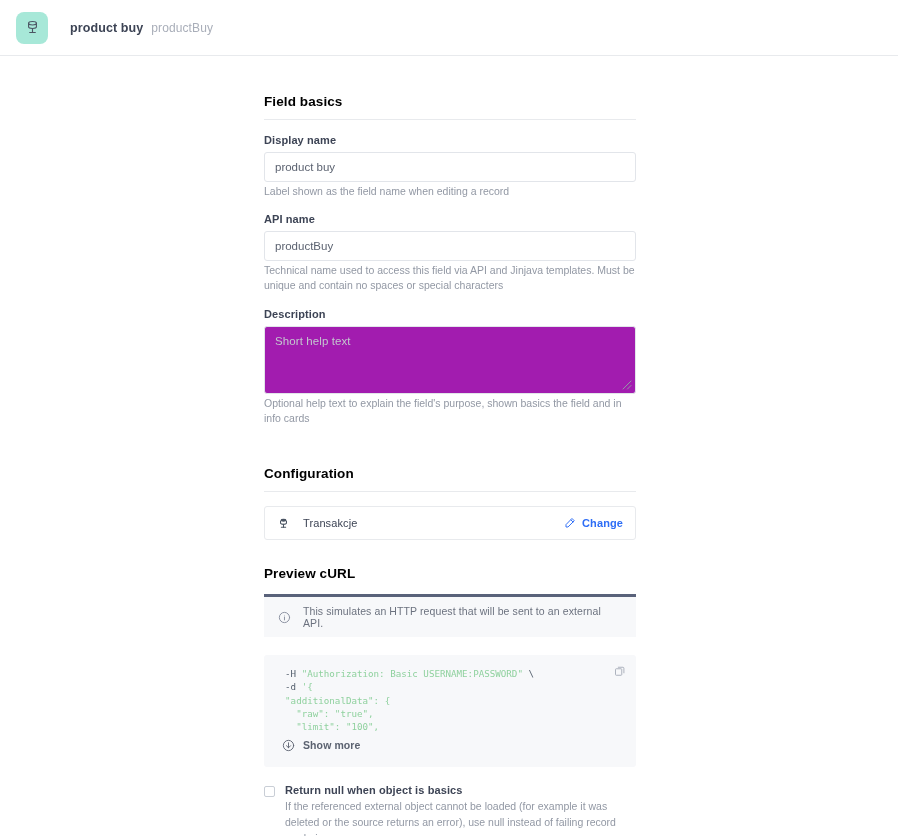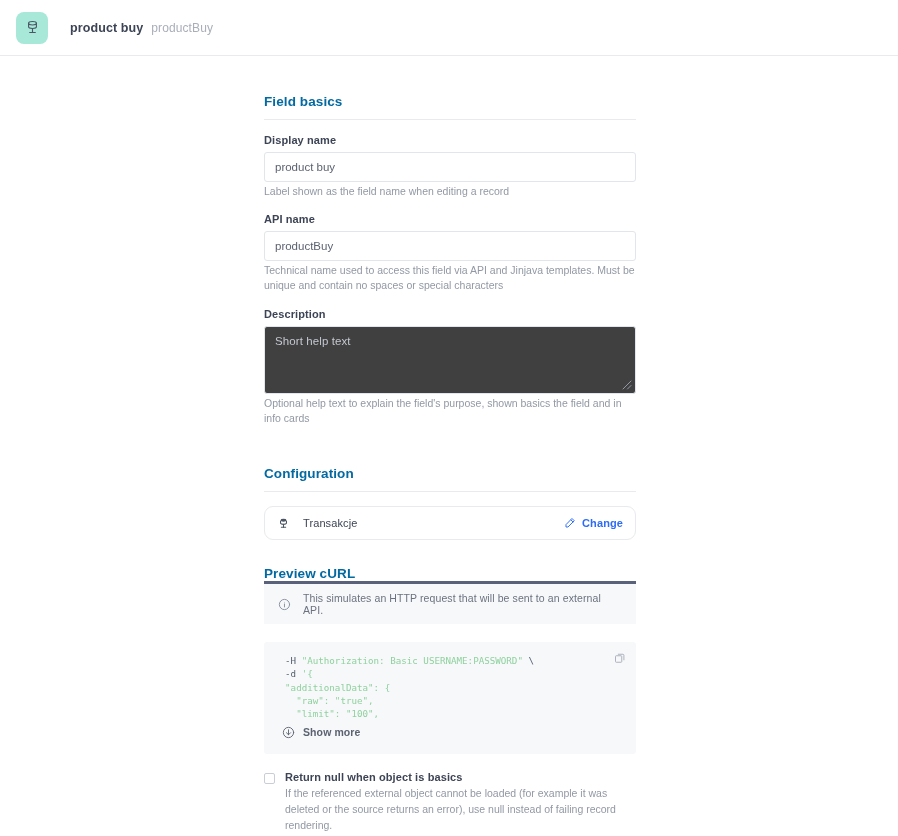--- a/index.html
+++ b/index.html
@@ -46,21 +46,21 @@
     padding-top: 24px;
   }
   .form-col {
     width: 372px;
     margin-left: 264px;
   }
 
   .section-title {
     font-size: 13.5px;
     font-weight: bold;
-    color: #0369a1;
+    color: #000000;
     letter-spacing: .1px;
     margin: 14px 0 10px 0;
   }
   .section-rule {
     height: 1px; background: #e8eaed; width: 100%;
     margin-bottom: 14px;
   }
 
   .field { margin-bottom: 14px; }
   .field-label {
@@ -76,21 +76,21 @@
     color: #5b6270;
     padding: 0 10px;
     font-family: "Liberation Sans", sans-serif;
     outline: none;
     display: flex; align-items: center;
   }
   .textarea-box {
     width: 372px; height: 68px;
     border: 1px solid #e2e5ea;
     border-radius: 3px;
-    background: #404040;
+    background: #a21caf;
     position: relative;
     padding: 8px 10px;
   }
   .textarea-placeholder {
     font-size: 11.5px; color: #c3c7cf; letter-spacing: .1px;
   }
   .resize-grip {
     position: absolute; right: 3px; bottom: 3px;
     width: 12px; height: 12px;
   }
@@ -99,21 +99,21 @@
     color: #9298a4;
     line-height: 1.45;
     margin-top: 2px;
     width: 372px;
   }
 
   
   .config-row {
     width: 372px; height: 34px;
     border: 1px solid #e8eaed;
-    border-radius: 9px;
+    border-radius: 3px;
     background: #fff;
     display: flex; align-items: center;
     padding: 0 12px;
   }
   .config-row-left { display: flex; align-items: center; gap: 13px; flex: 1 1 auto; }
   .config-row-label { font-size: 11px; color: #3d4455; letter-spacing: .1px; }
   .change-link {
     display: flex; align-items: center; gap: 6px;
     color: #2d6df6; font-size: 11px; font-weight: bold;
     cursor: pointer; letter-spacing: .1px; justify-content: flex-end;
@@ -246,21 +246,21 @@
       </div>
       <div class="change-link">
         <svg width="12" height="12" viewBox="0 0 24 24" fill="none" stroke="#2d6df6" stroke-width="1.9" stroke-linecap="round" stroke-linejoin="round">
           <path d="M16.5 3.5l4 4L8 20H4v-4z"></path>
           <line x1="14" y1="6" x2="18" y2="10"></line>
         </svg>
         <span>Change</span>
       </div>
     </div>
 
-    <div class="section-title" style="margin-top:26px;margin-bottom:0">Preview cURL</div>
+    <div class="section-title" style="margin-top:26px;margin-bottom:13px">Preview cURL</div>
 
     <div class="info-banner">
       <svg width="13" height="13" viewBox="0 0 24 24" fill="none" stroke="#8a91a0" stroke-width="1.8" stroke-linecap="round">
         <circle cx="12" cy="12" r="9.5"></circle>
         <line x1="12" y1="11" x2="12" y2="16.5"></line>
         <circle cx="12" cy="7.6" r="0.9" fill="#8a91a0" stroke="none"></circle>
       </svg>
       <span class="info-banner-text">This simulates an HTTP request that will be sent to an external API.</span>
     </div>
 

